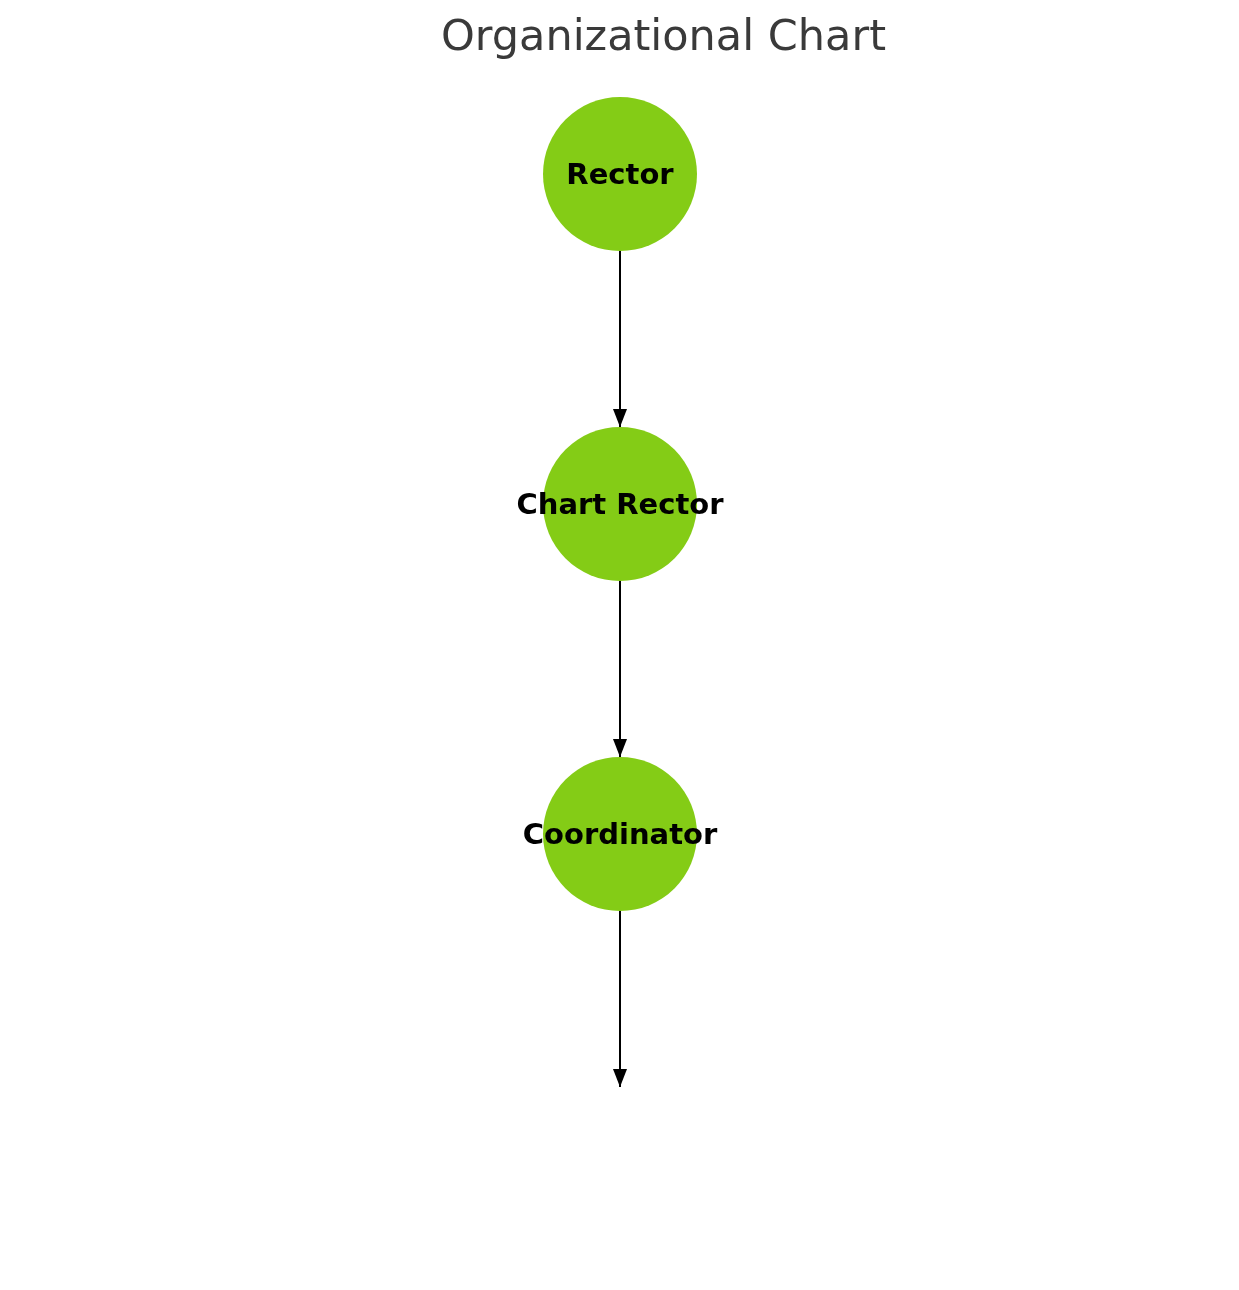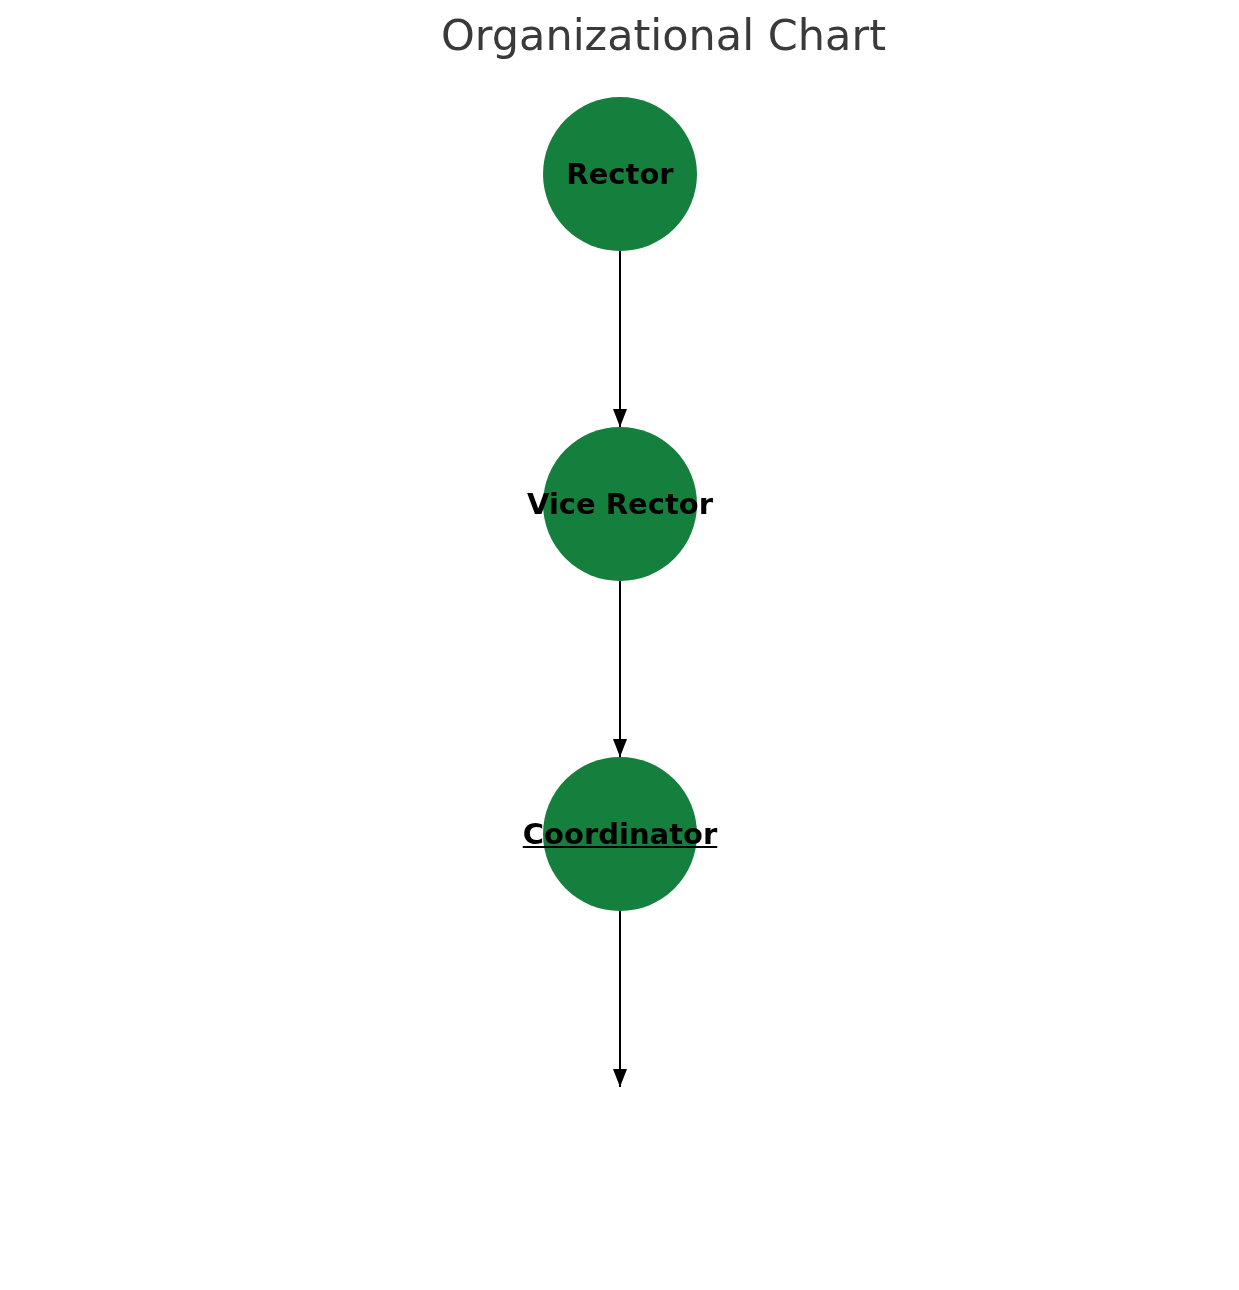--- a/index.html
+++ b/index.html
@@ -37,35 +37,35 @@
   }
   .edge-line {
     stroke: #000000;
     stroke-width: 2;
   }
   .node {
     position: absolute;
     width: 154px;
     height: 154px;
     border-radius: 50%;
-    background: #15803d;
+    background: #84cc16;
     display: flex;
     align-items: center;
     justify-content: center;
   }
   .node-label {
     font-size: 29px;
     font-weight: 700;
     color: #000000;
     white-space: nowrap;
     text-align: center;
   }
   .node-rector { left: 543px; top: 97px; }
   .node-vice-rector { left: 543px; top: 427px; }
-  .node-coordinator { left: 543px; top: 757px; text-decoration: underline; }
+  .node-coordinator { left: 543px; top: 757px; }
   .node-assistant-coordinator { left: 543px; top: 1087px; }
 </style>
 </head>
 <body>
 
 <div class="canvas">
 
   <div class="chart-title">Organizational Chart</div>
 
   <svg class="edges-layer" width="1239" height="1290" viewBox="0 0 1239 1290" xmlns="http://www.w3.org/2000/svg">
@@ -77,21 +77,21 @@
     <line class="edge-line" x1="620" y1="251" x2="620" y2="427" marker-end="url(#arrowhead)"></line>
     <line class="edge-line" x1="620" y1="581" x2="620" y2="757" marker-end="url(#arrowhead)"></line>
     <line class="edge-line" x1="620" y1="911" x2="620" y2="1087" marker-end="url(#arrowhead)"></line>
   </svg>
 
   <div class="node node-rector">
     <span class="node-label">Rector</span>
   </div>
 
   <div class="node node-vice-rector">
-    <span class="node-label">Vice Rector</span>
+    <span class="node-label">Chart Rector</span>
   </div>
 
   <div class="node node-coordinator">
     <span class="node-label">Coordinator</span>
   </div>
 
 
 </div>
 
 </body></html>

